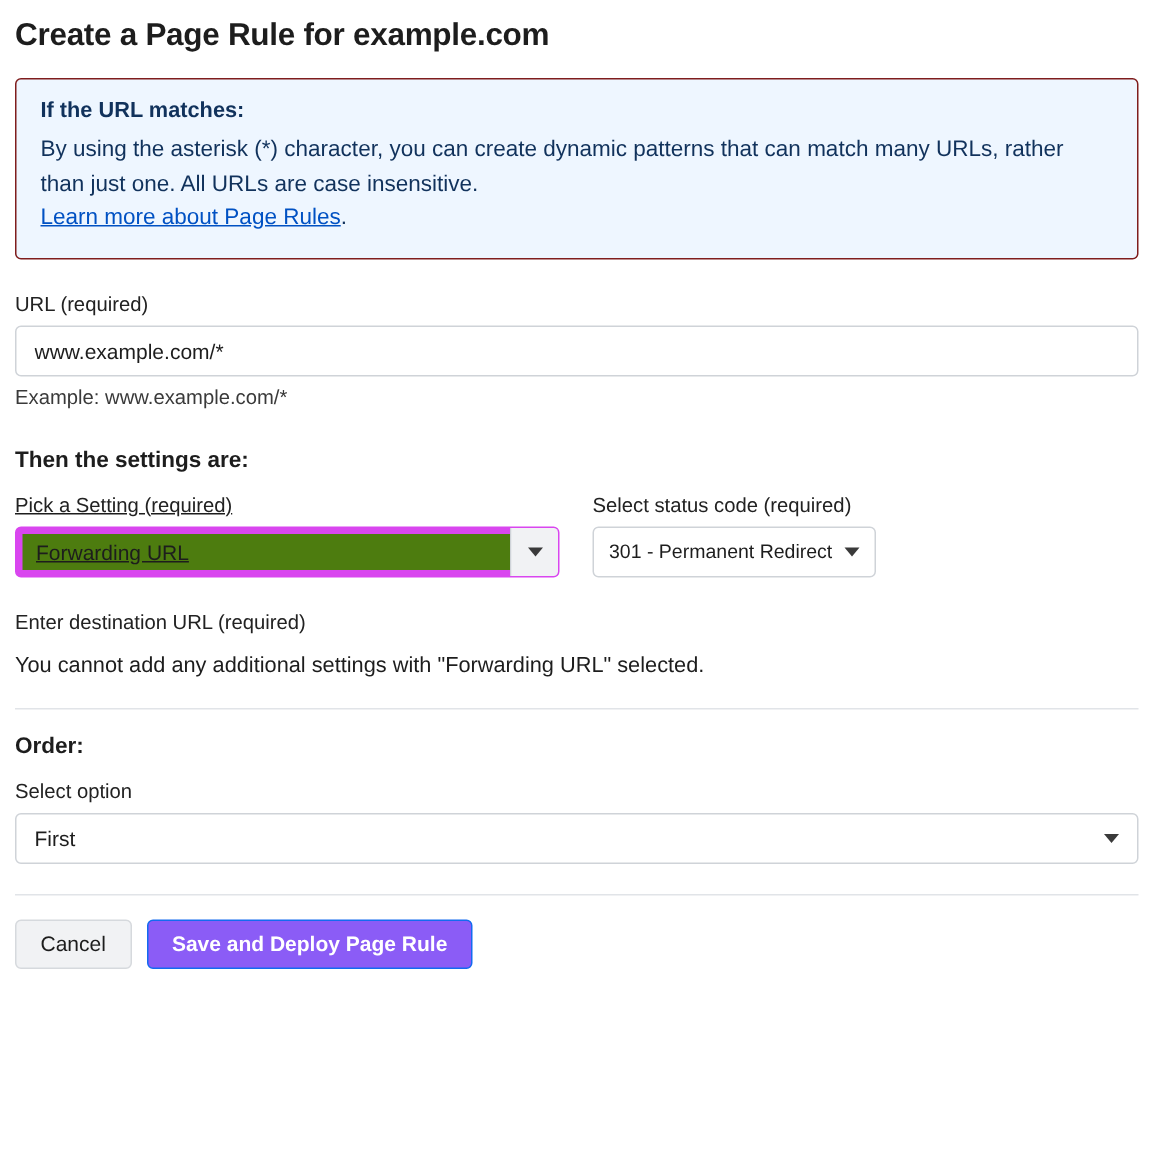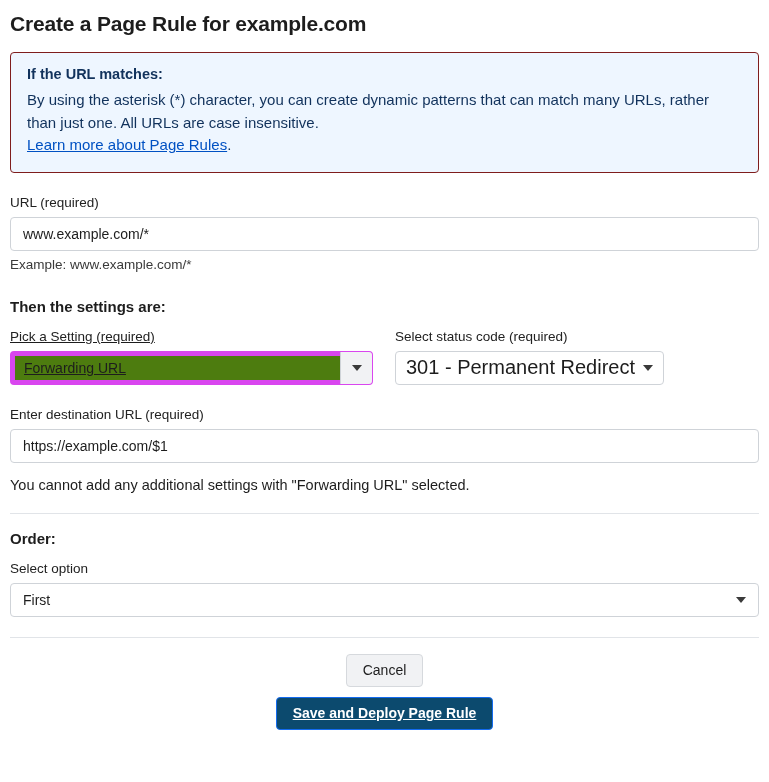--- a/index.html
+++ b/index.html
@@ -135,21 +135,21 @@
     border-top: 6px solid #3a3a3a;
     margin-left: 8px;
   }
   .select-status {
     display: inline-flex;
     align-items: center;
     height: 34px;
     border: 1px solid #cfd3d8;
     border-radius: 4px;
     background: #fff;
-    font-size: 20px;
+    font-size: 13px;
     padding: 16px 10px;
     cursor: pointer;
     white-space: nowrap;
   }
   .select-full {
     width: 100%;
     height: 34px;
     border: 1px solid #cfd3d8;
     border-radius: 4px;
     background: #fff;
@@ -171,21 +171,20 @@
     margin-top: 6px;
     line-height: 1.45;
     max-width: 730px;
   }
   .footer {
     display: flex;
     gap: 10px;
     align-items: center;
     margin-top: 14px;
     padding-bottom: 14px;
-    flex-direction: column;
   }
   .btn {
     height: 33px;
     border-radius: 4px;
     font-size: 14px;
     font-family: "Liberation Sans", sans-serif;
     display: inline-flex;
     align-items: center;
     justify-content: center;
     padding: 0 16px;
@@ -196,25 +195,24 @@
     background: #f1f2f4;
     color: #1d1d1d;
     border-color: #d6d9dd;
   }
   .btn-draft {
     background: #e3e5e8;
     color: #1d1d1d;
     border-color: #d0d3d7;
   }
   .btn-primary {
-    background: #0c4a6e;
+    background: #8b5cf6;
     color: #ffffff;
     font-weight: bold;
     border-color: #136bf0;
-    text-decoration: underline;
   }
   .mt22 { margin-top: 22px; }
 </style>
 </head>
 <body>
 
 <div class="page">
 
   <h1 class="page-title">Create a Page Rule for example.com</h1>
 
@@ -249,21 +247,20 @@
       <label class="field-label">Select status code (required)</label>
       <div class="select-status">
         <span>301 - Permanent Redirect</span>
         <span class="caret-inline"></span>
       </div>
     </div>
   </div>
 
   <div class="mt22">
     <label class="field-label">Enter destination URL (required)</label>
-    <input class="text-input" type="text" value="https://example.com/$1" style="">
   </div>
 
   <div class="note">You cannot add any additional settings with "Forwarding URL" selected.</div>
 
   <hr class="divider">
 
   <div class="section-title" style="margin-top:10px">Order:</div>
 
   <div>
     <label class="field-label">Select option</label>

